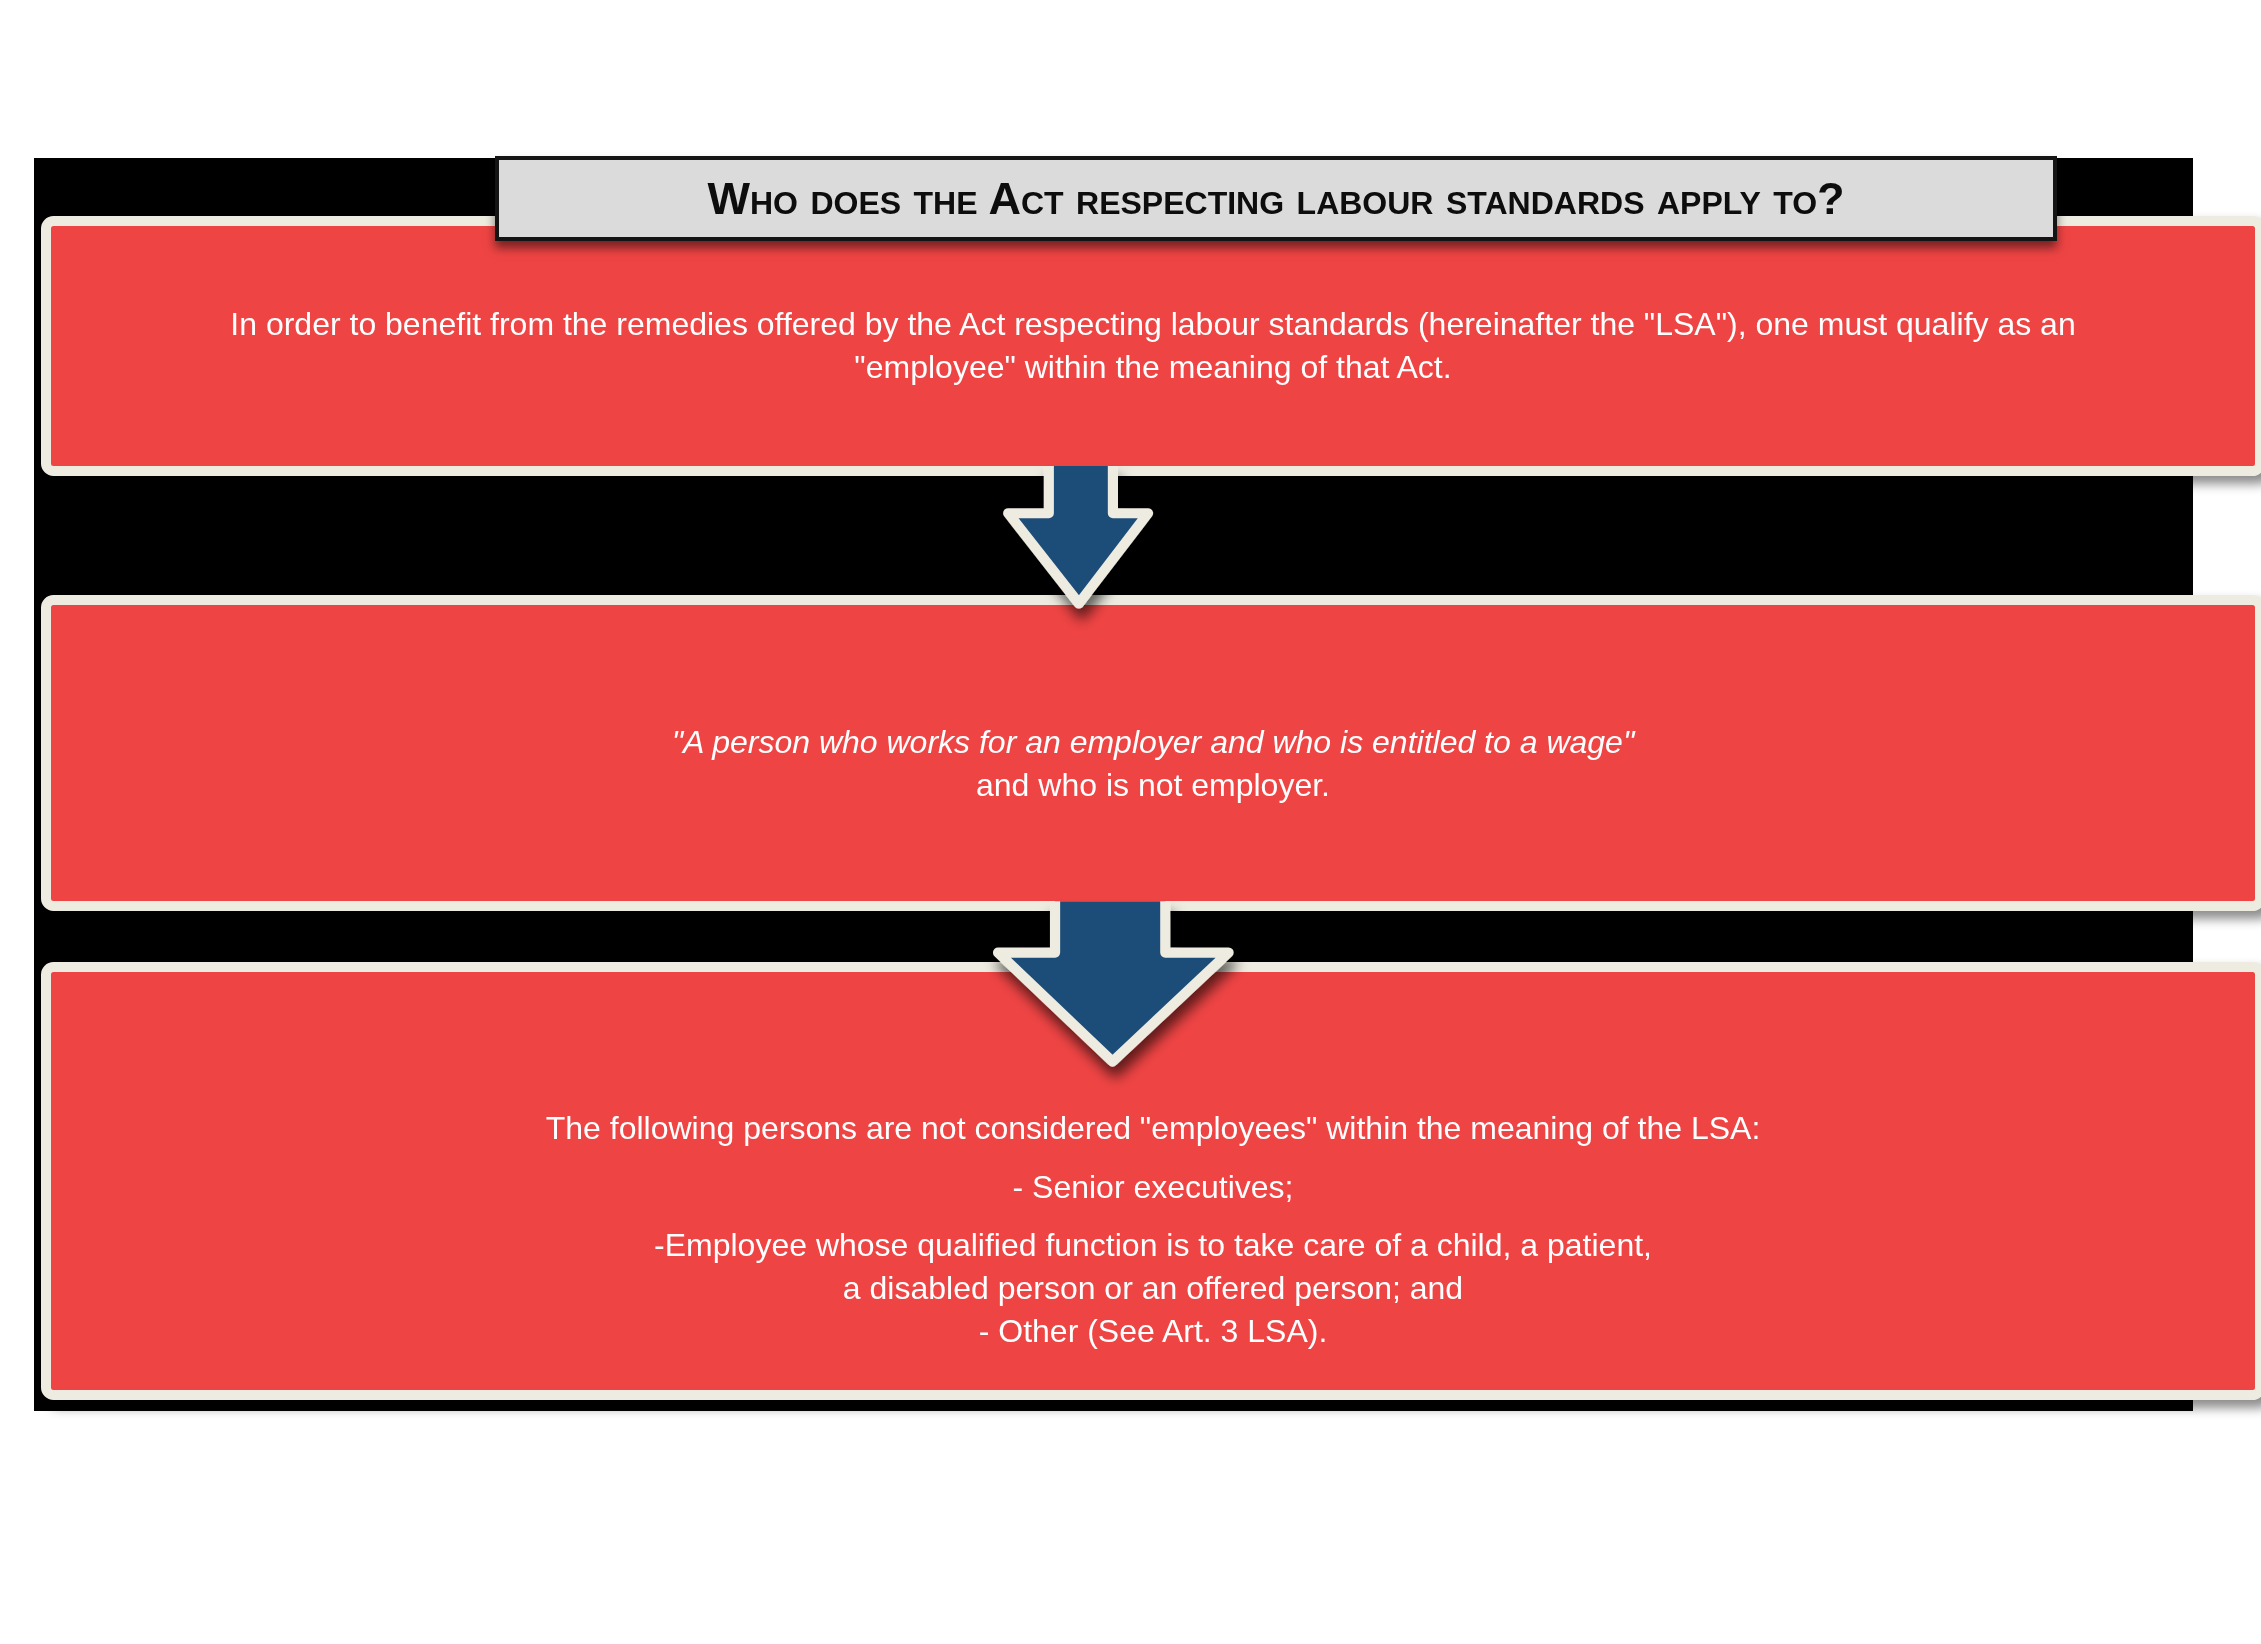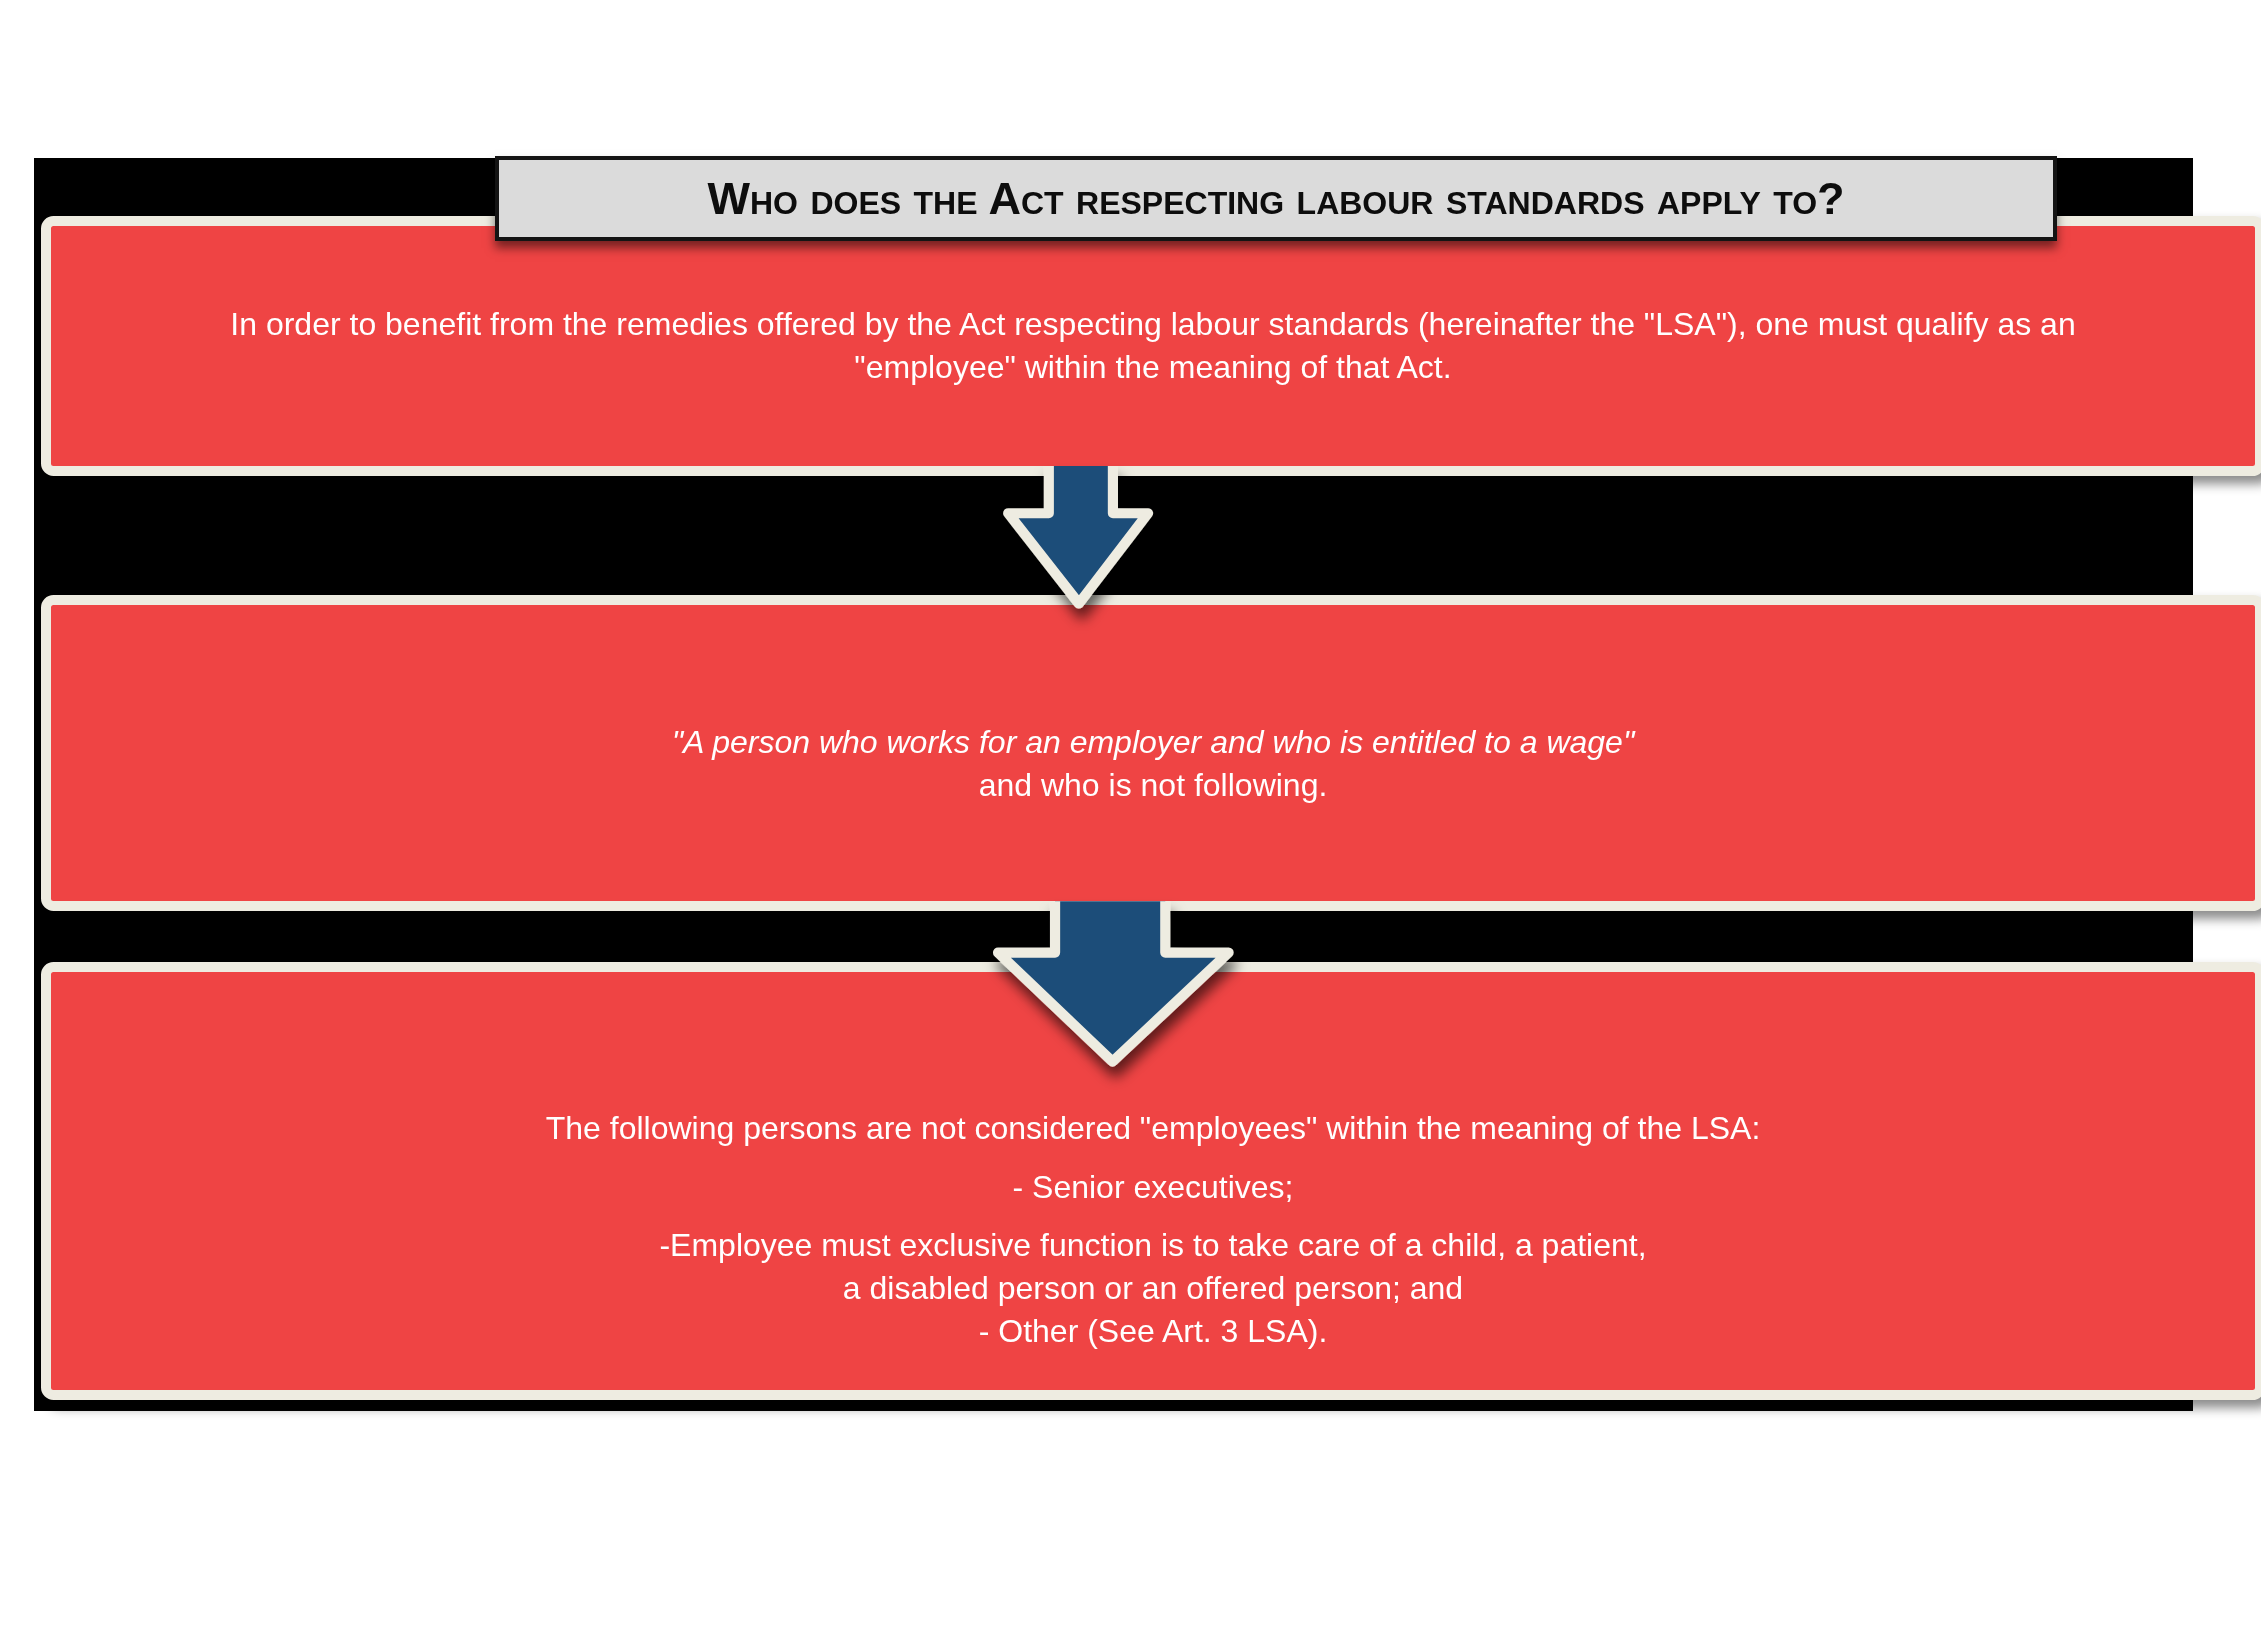--- a/index.html
+++ b/index.html
@@ -77,33 +77,33 @@
   <div class="flow-box box1">
     <p>
       <span class="line">In order to benefit from the remedies offered by the Act respecting labour standards (hereinafter the "LSA"), one must qualify as an</span><br>
       <span class="line">"employee" within the meaning of that Act.</span>
     </p>
   </div>
 
   <div class="flow-box box2">
     <p>
       <span class="line italic">"A person who works for an employer and who is entitled to a wage"</span><br>
-      <span class="line">and who is not following.</span>
+      <span class="line">and who is not employer.</span>
     </p>
   </div>
 
   <div class="flow-box box3">
     <p>
       <span class="line">The following persons are not considered "employees" within the meaning of the LSA:</span>
     </p>
     <p>
       <span class="line">- Senior executives;</span>
     </p>
     <p>
-      <span class="line">-Employee must exclusive function is to take care of a child, a patient,</span><br>
+      <span class="line">-Employee whose qualified function is to take care of a child, a patient,</span><br>
       <span class="line">a disabled person or an offered person; and</span><br>
       <span class="line">- Other (See Art. 3 LSA).</span>
     </p>
   </div>
 
   <div class="title-box">
     <span>Who does the Act respecting labour standards apply to?</span>
   </div>
 
   <svg class="arrows" viewBox="0 0 2892 2103" xmlns="http://www.w3.org/2000/svg">

